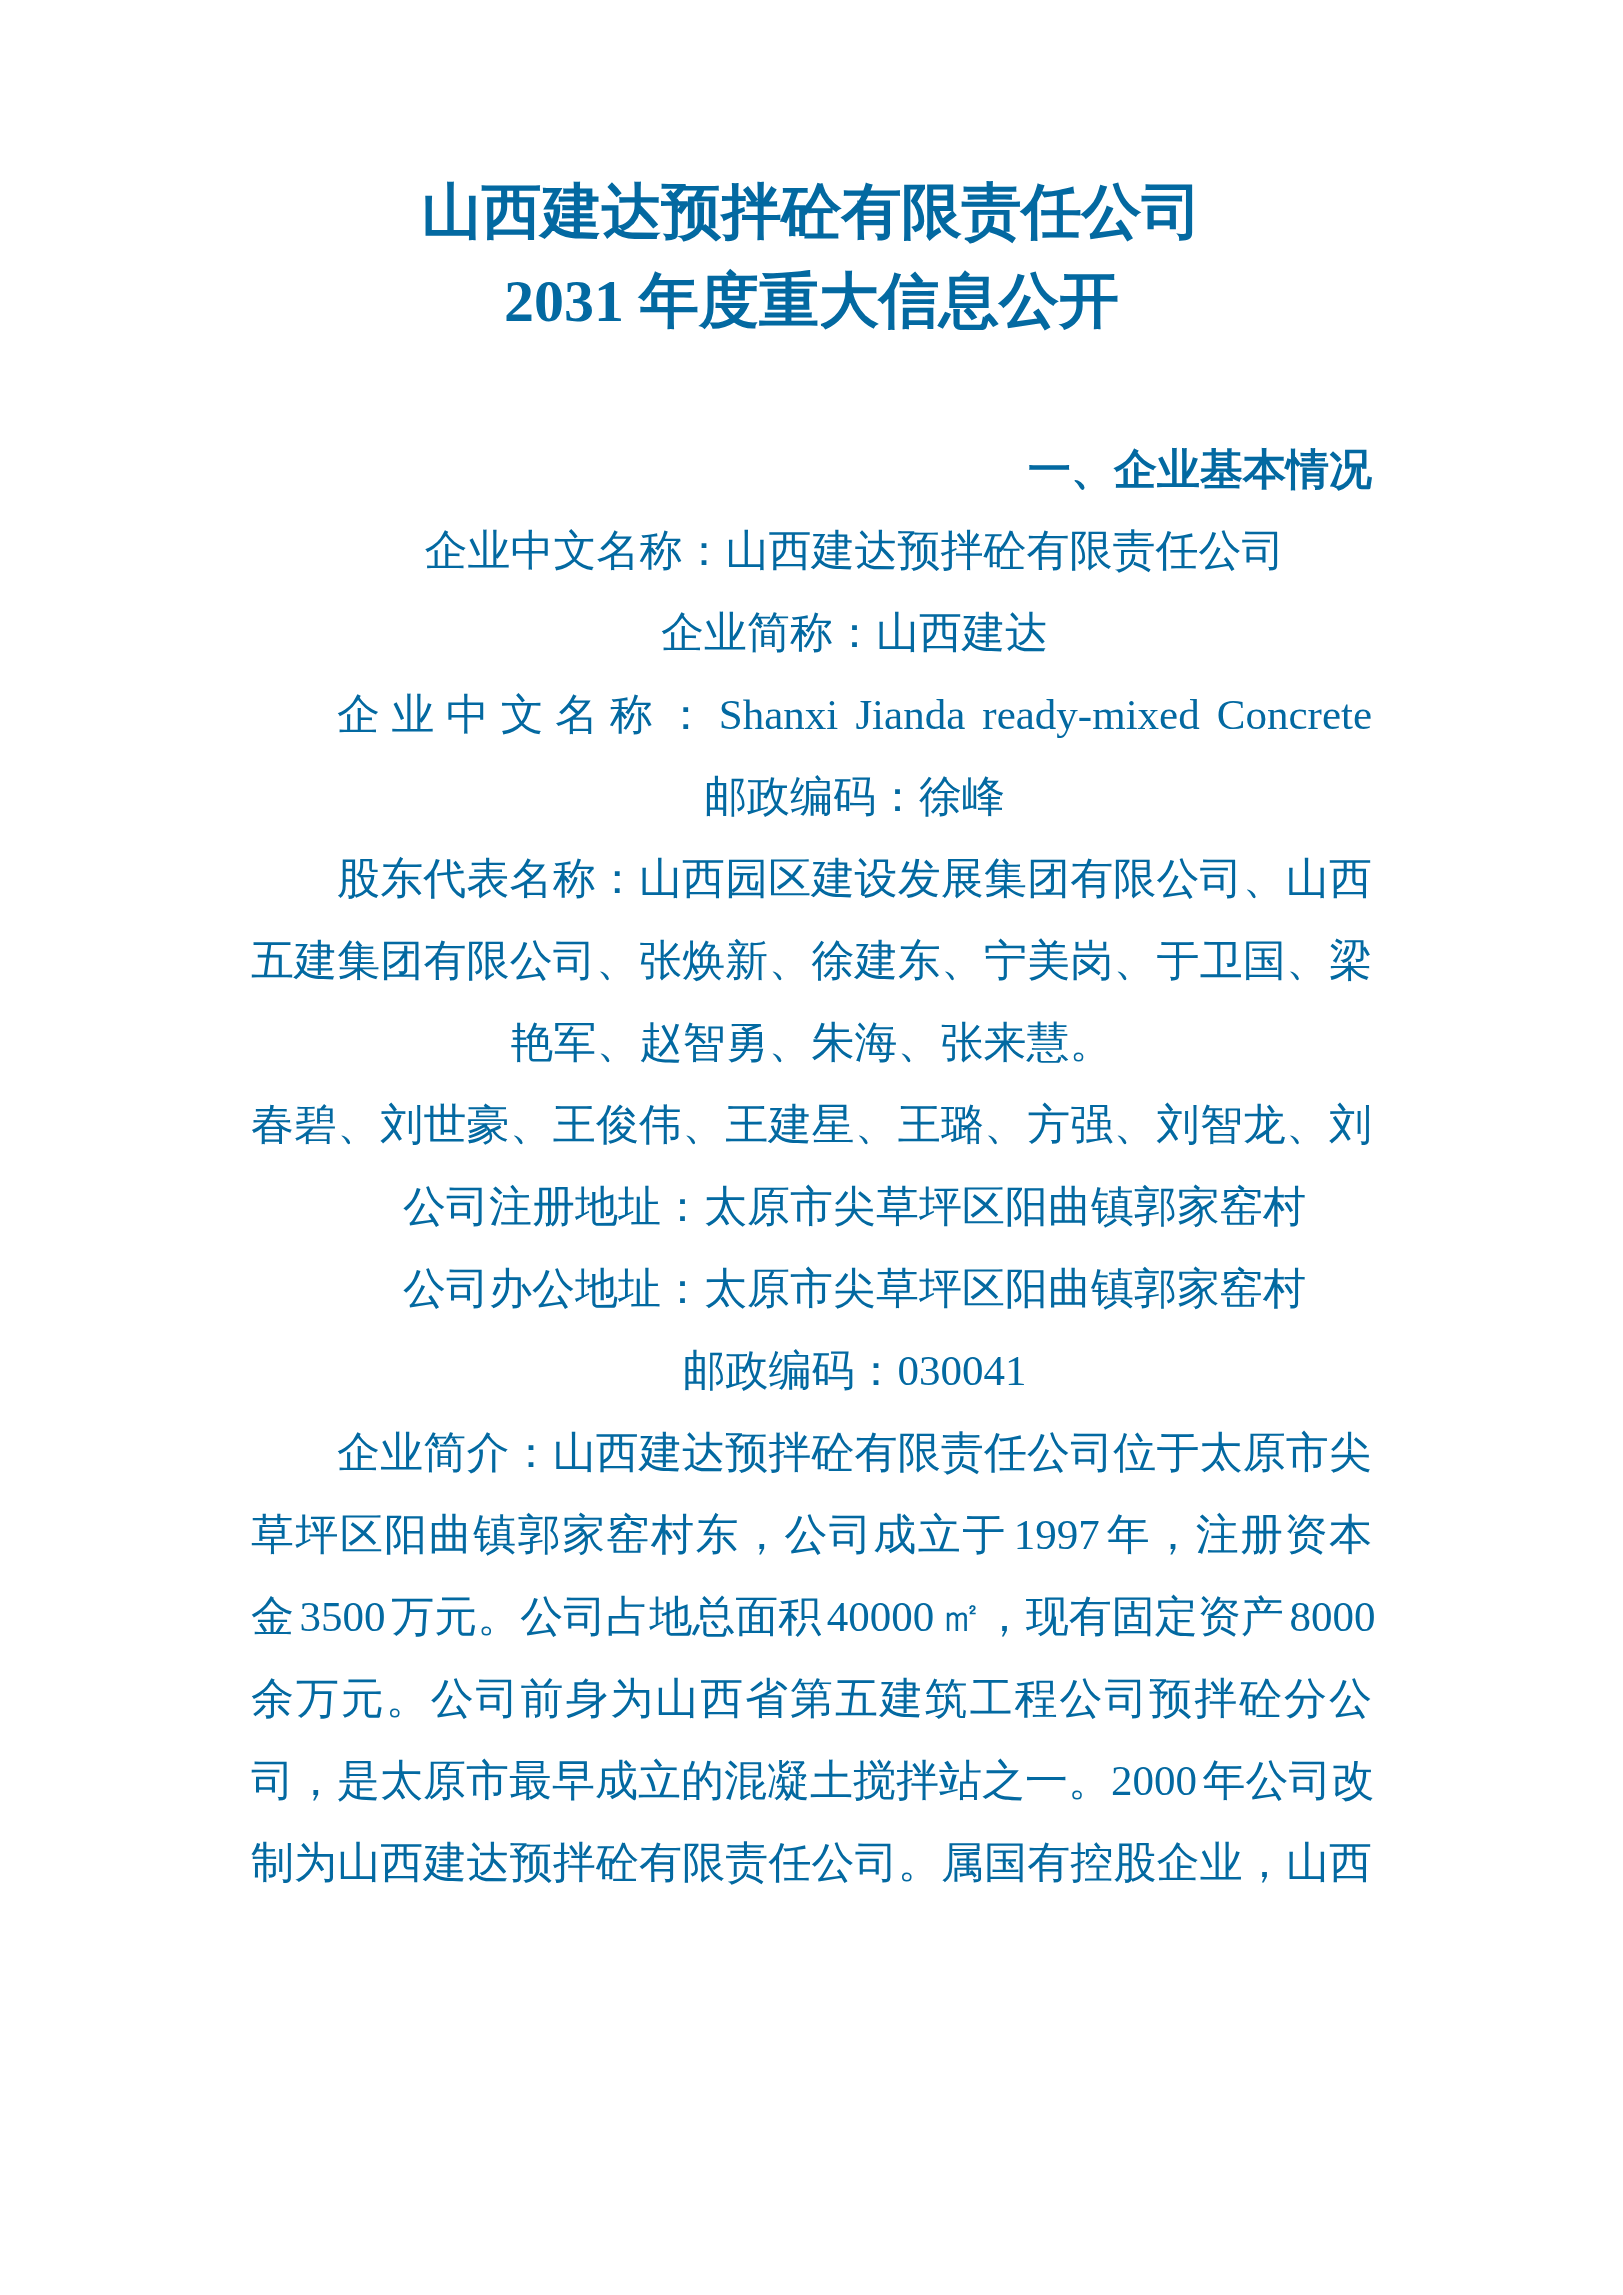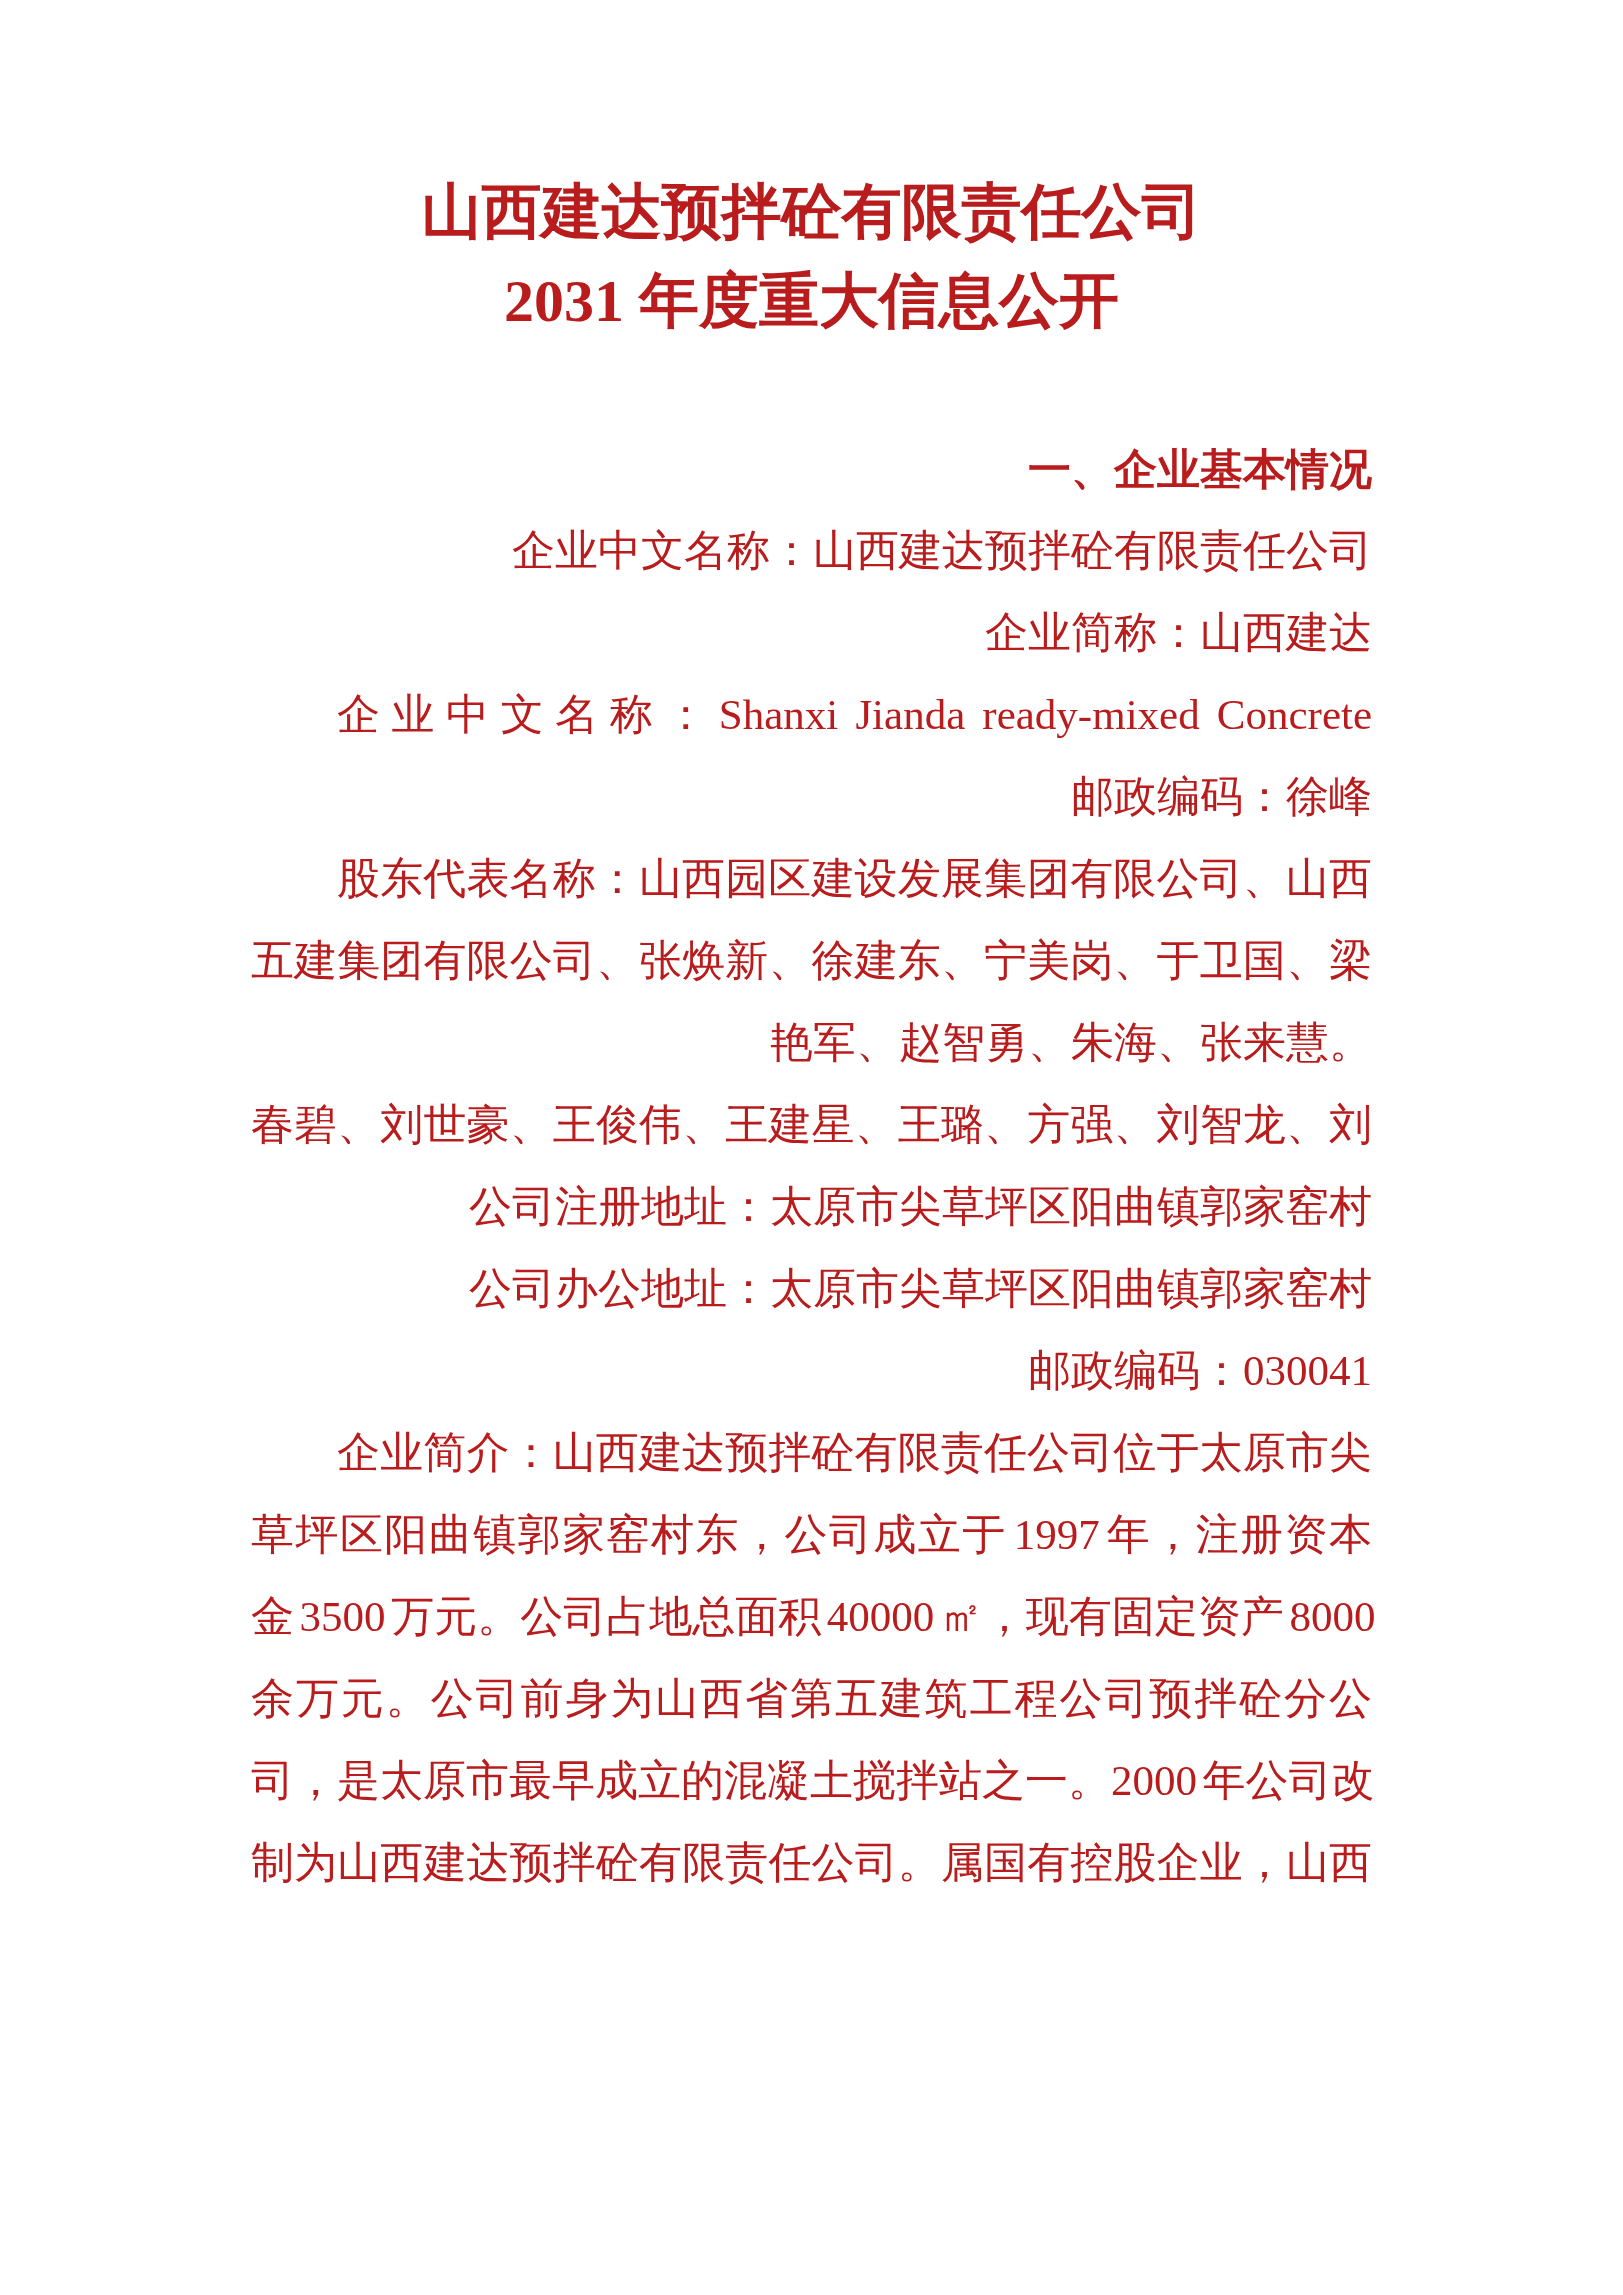--- a/index.html
+++ b/index.html
@@ -5,21 +5,21 @@
   html, body {
     margin: 0;
     padding: 0;
     background: #ffffff;
   }
   .page {
     position: relative;
     width: 1623px;
     height: 2295px;
     background: #ffffff;
-    color: #b91c1c;
+    color: #0369a1;
     overflow: hidden;
     font-family: "Liberation Serif", "DejaVu Serif", serif;
   }
   .title {
     margin: 168px 251px 0 251px;
     text-align: center;
     font-weight: bold;
     font-size: 60px;
     line-height: 89px;
     font-family: "Liberation Serif", "DejaVu Serif", serif;
@@ -46,21 +46,21 @@
     line-height: 82px;
     word-spacing: -0.12em;
   }
   .para {
     margin: 0;
     padding: 0;
   }
   .line {
     display: block;
     white-space: nowrap;
-    text-align: right;
+    text-align: center;
   }
   .line.indent {
     text-indent: 2em;
   }
   .line.fill {
     text-align: justify;
     text-align-last: justify;
   }
 </style>
 </head>

